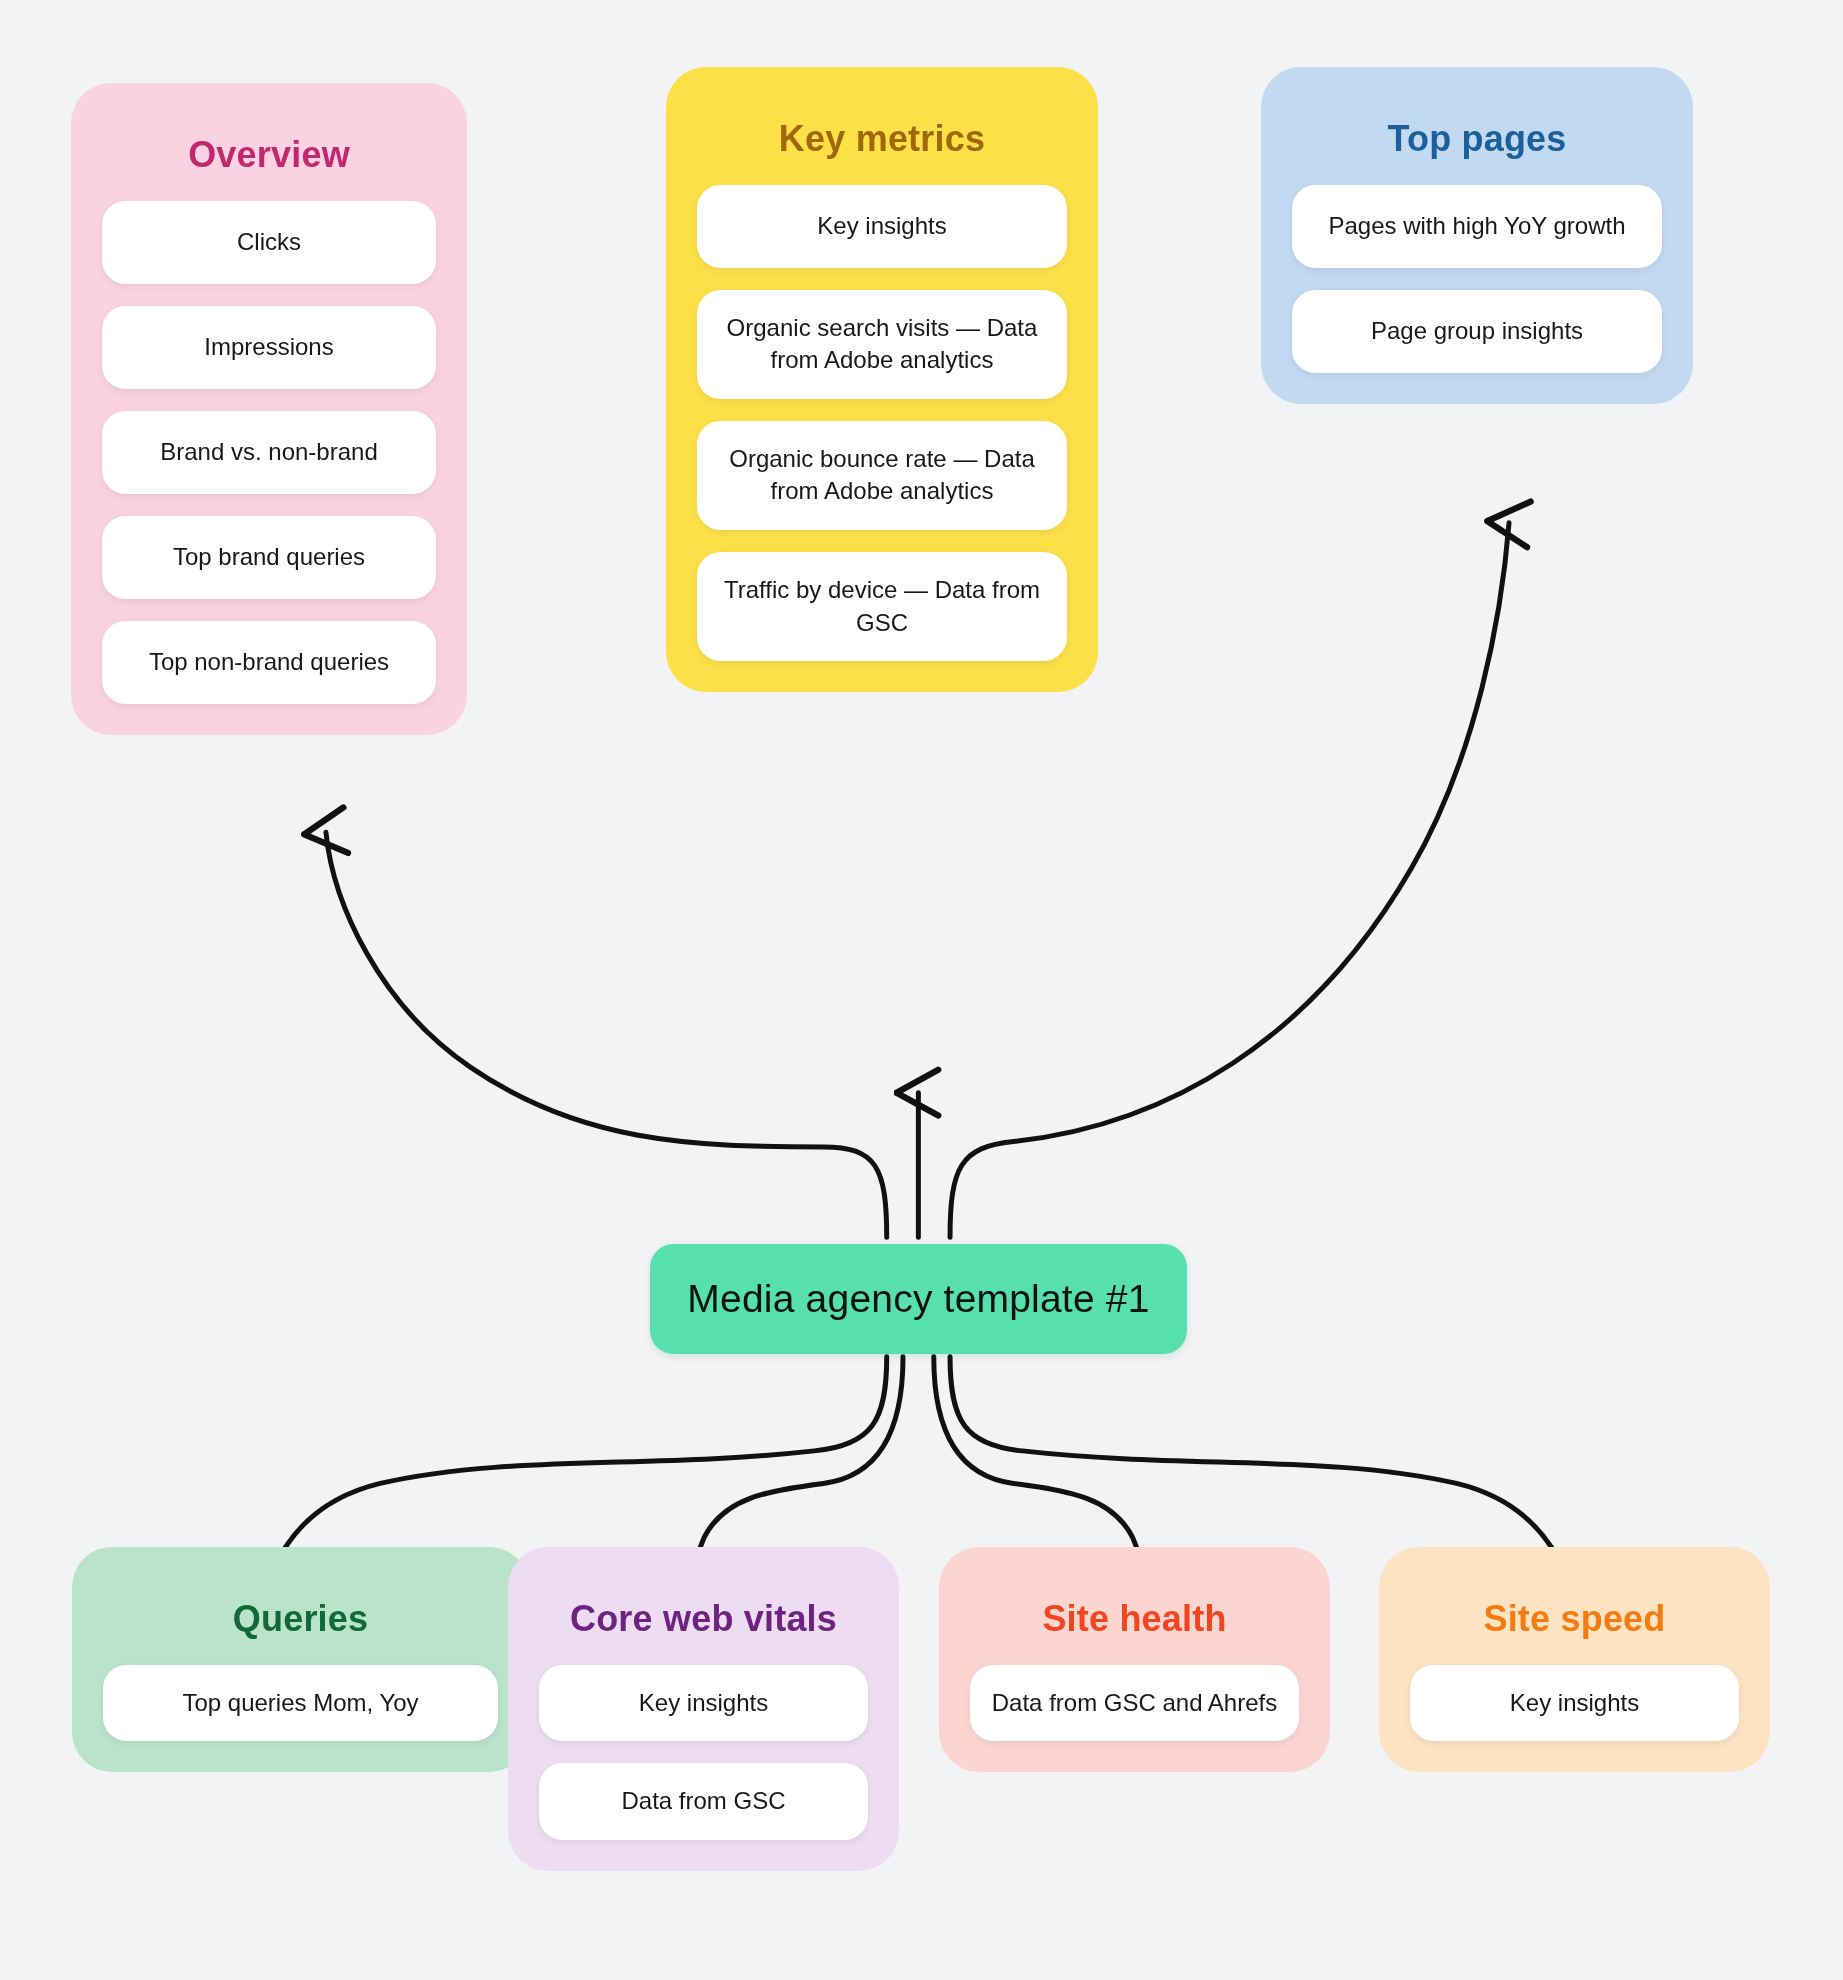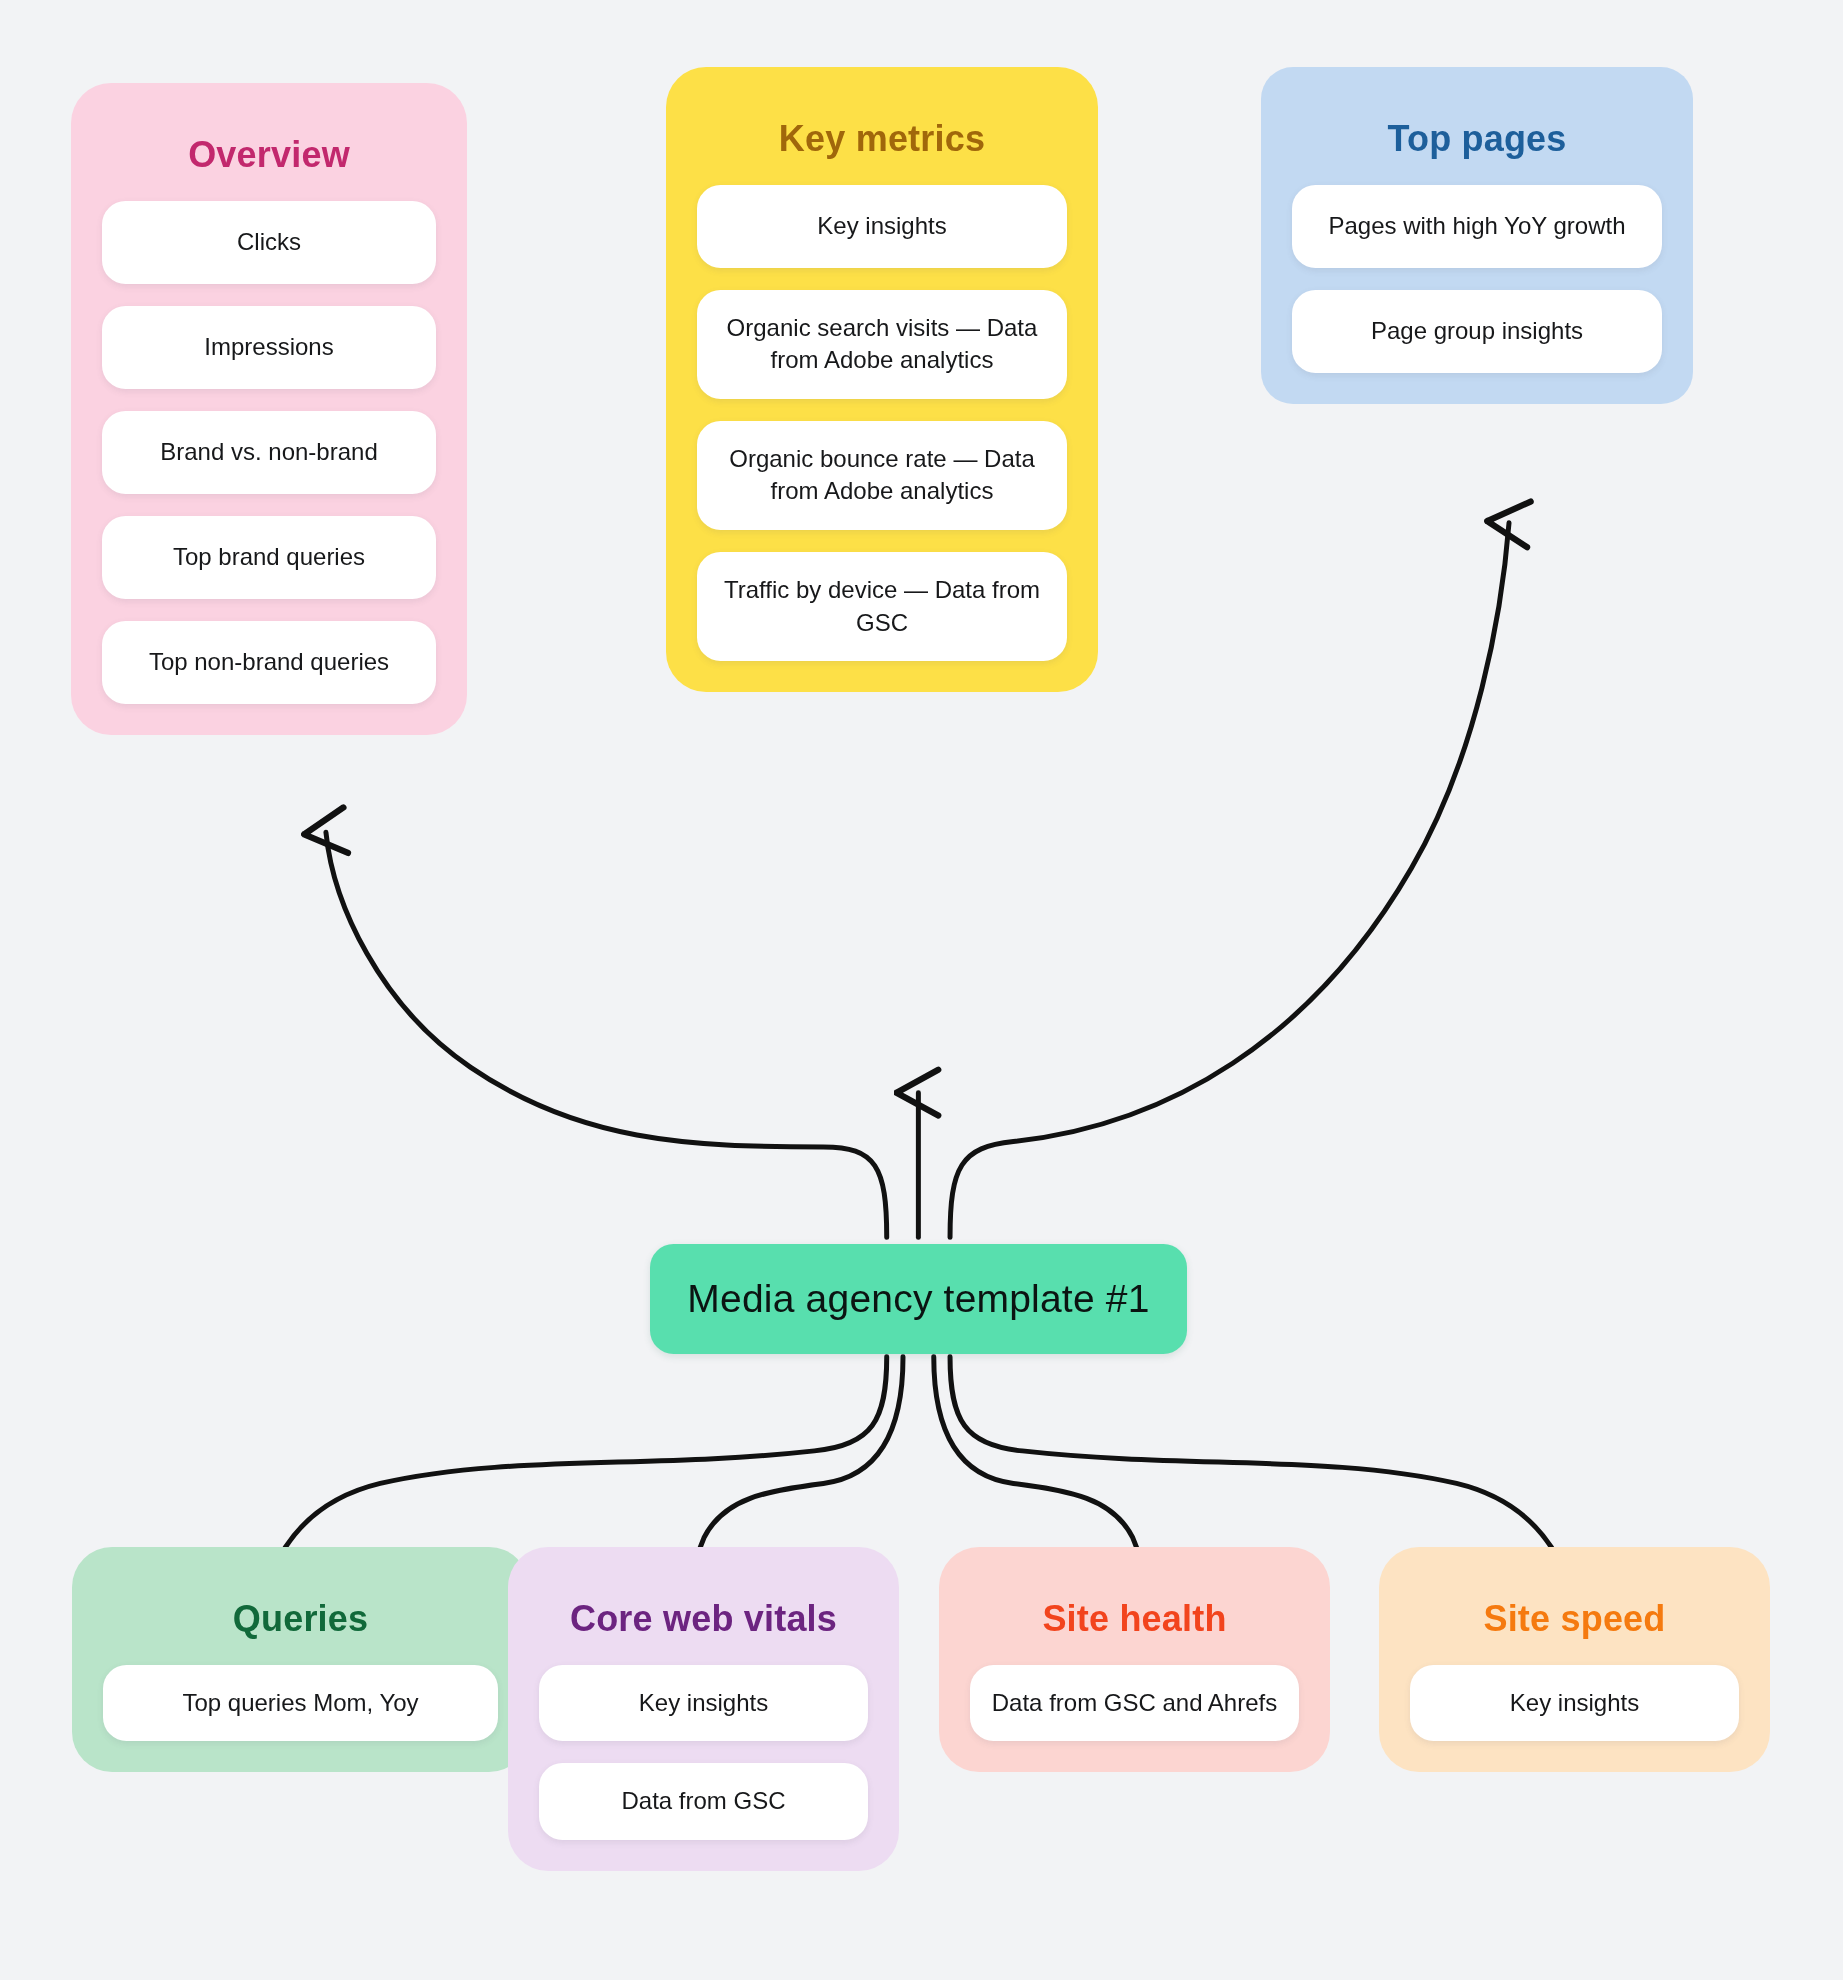--- a/index.html
+++ b/index.html
@@ -79,21 +79,20 @@
   #group-key-metrics {
     left: 666px; top: 67px;  width: 432px;
     background: #fde047;
   }
   #group-key-metrics .group-title { color: #a0670b; }
   #group-key-metrics .item { min-height: 83px; }
 
   #group-top-pages {
     left: 1261px; top: 67px; width: 432px;
     background: #c2d9f2;
-    border-radius: 32px;
   }
   #group-top-pages .group-title { color: #1d5f9b; }
   #group-top-pages .item { min-height: 83px; }
 
   #group-queries {
     left: 72px;  top: 1547px; width: 457px;
     background: #b9e4c9;
   }
   #group-queries .group-title { color: #11693a; }
 

